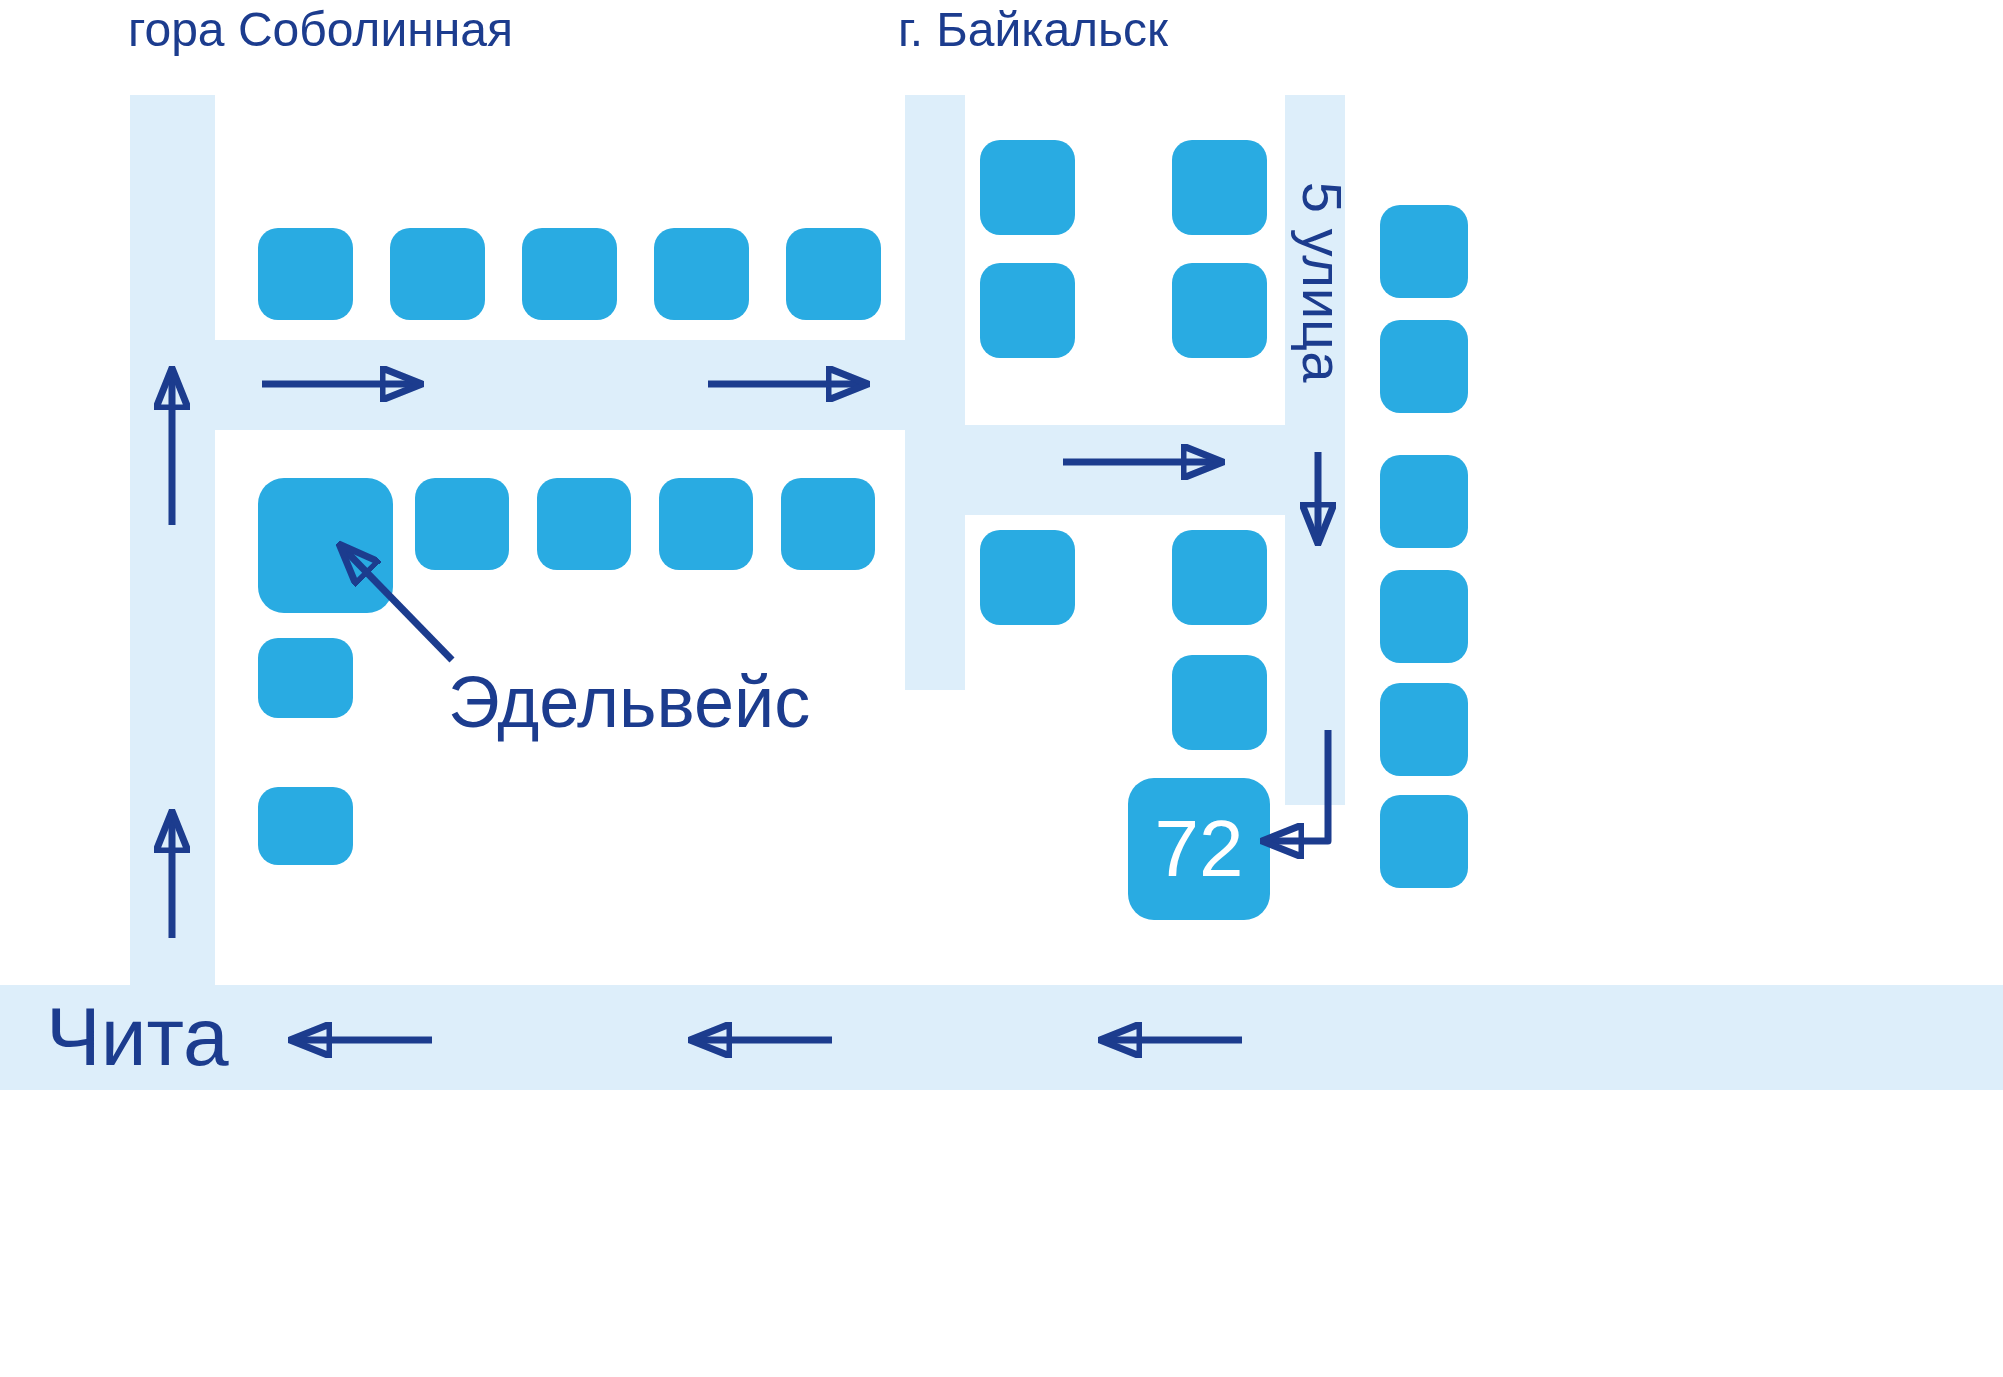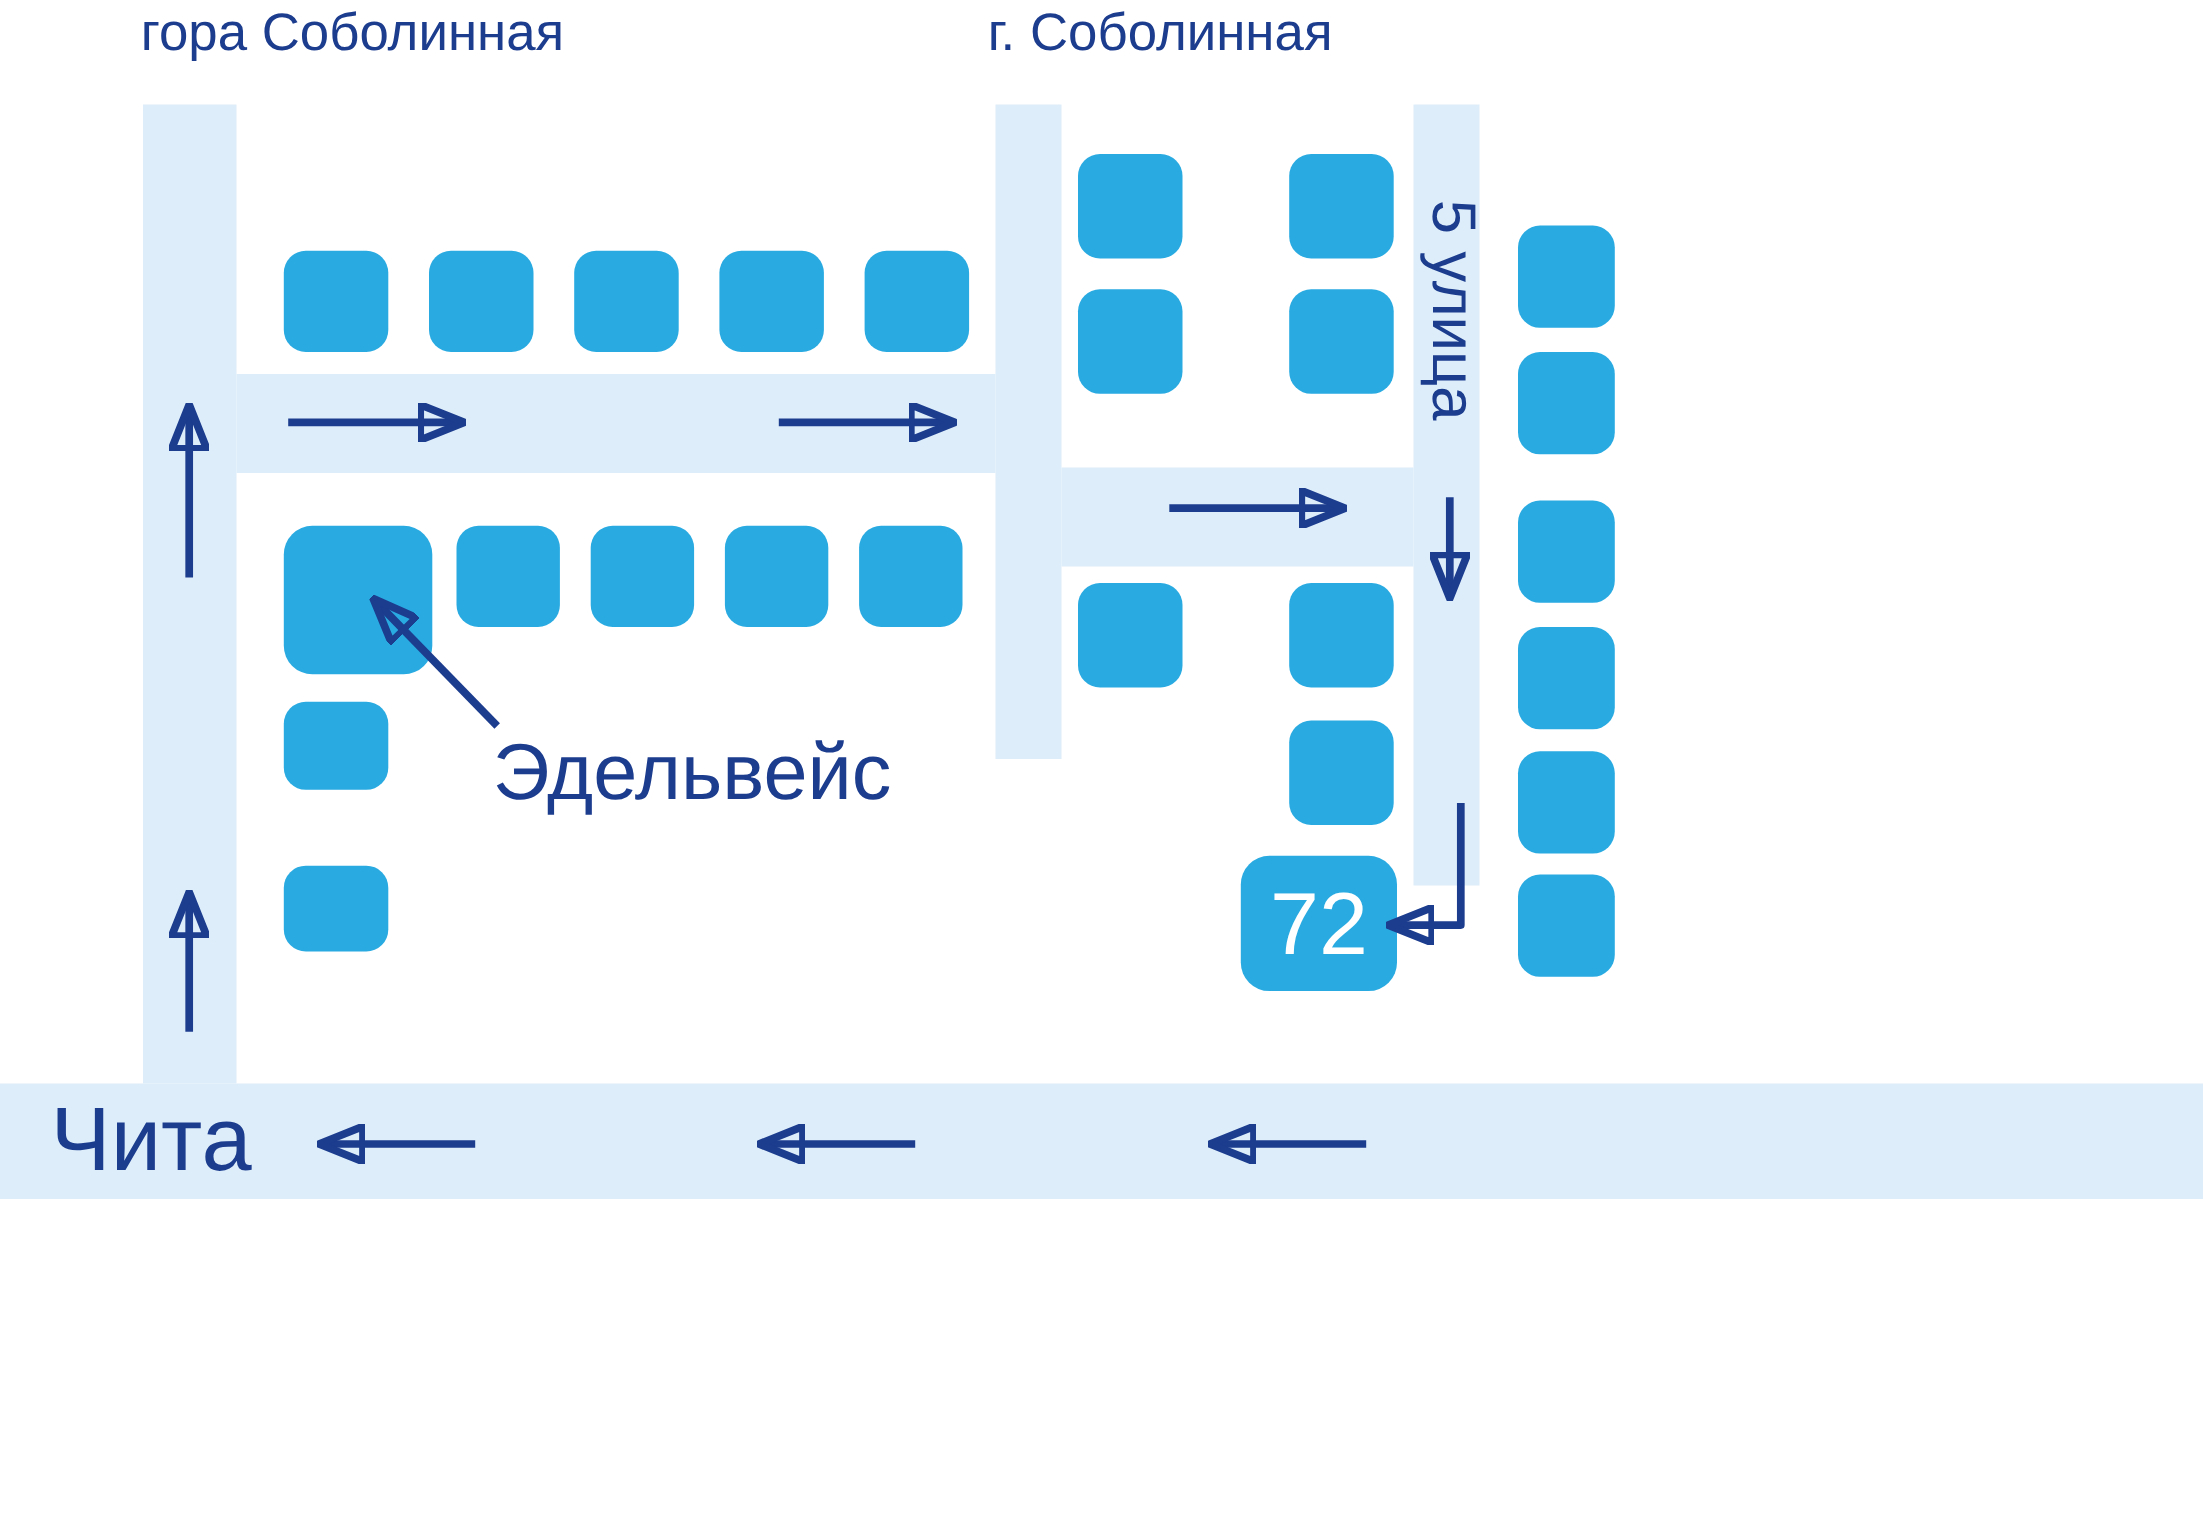--- a/index.html
+++ b/index.html
@@ -50,21 +50,21 @@
 
   <div class="b" style="left:980px;top:140px;width:95px;height:95px;"></div>
   <div class="b" style="left:1172px;top:140px;width:95px;height:95px;"></div>
   <div class="b" style="left:980px;top:263px;width:95px;height:95px;"></div>
   <div class="b" style="left:1172px;top:263px;width:95px;height:95px;"></div>
 
   <div class="b" style="left:980px;top:530px;width:95px;height:95px;"></div>
   <div class="b" style="left:1172px;top:530px;width:95px;height:95px;"></div>
   <div class="b" style="left:1172px;top:655px;width:95px;height:95px;"></div>
 
-  <div class="b big" id="b72" style="left:1128px;top:778px;width:142px;height:123px;">
+  <div class="b big" id="b72" style="left:1128px;top:778px;width:142px;height:142px;">
     <span class="num">72</span>
   </div>
 
   <div class="b" style="left:1380px;top:205px;width:88px;height:93px;"></div>
   <div class="b" style="left:1380px;top:320px;width:88px;height:93px;"></div>
   <div class="b" style="left:1380px;top:455px;width:88px;height:93px;"></div>
   <div class="b" style="left:1380px;top:570px;width:88px;height:93px;"></div>
   <div class="b" style="left:1380px;top:683px;width:88px;height:93px;"></div>
   <div class="b" style="left:1380px;top:795px;width:88px;height:93px;"></div>
 
@@ -81,18 +81,18 @@
     <path d="M1063 462 L1219 462" marker-end="url(#ah)"></path>
     <path d="M1318 452 L1318 540" marker-end="url(#ah)"></path>
     <path d="M452 660 L342 547" marker-end="url(#ah)"></path>
     <path d="M1328 730 L1328 841 L1266 841" marker-end="url(#ah)"></path>
     <path d="M432 1040 L294 1040" marker-end="url(#ah)"></path>
     <path d="M832 1040 L694 1040" marker-end="url(#ah)"></path>
     <path d="M1242 1040 L1104 1040" marker-end="url(#ah)"></path>
   </svg>
 
   <div class="lbl t-title" style="left:128px;top:6px;">гора Соболинная</div>
-  <div class="lbl t-title" style="left:898px;top:6px;">г. Соболинная</div>
+  <div class="lbl t-title" style="left:898px;top:6px;">г. Байкальск</div>
   <div class="lbl t-street" style="left:1322px;top:282px;">5 улица</div>
   <div class="lbl t-hotel" style="left:448px;top:666px;">Эдельвейс</div>
   <div class="lbl t-city" style="left:22px;top:996px;margin-left:24px;">Чита</div>
 
 </div>
 
 </body></html>

